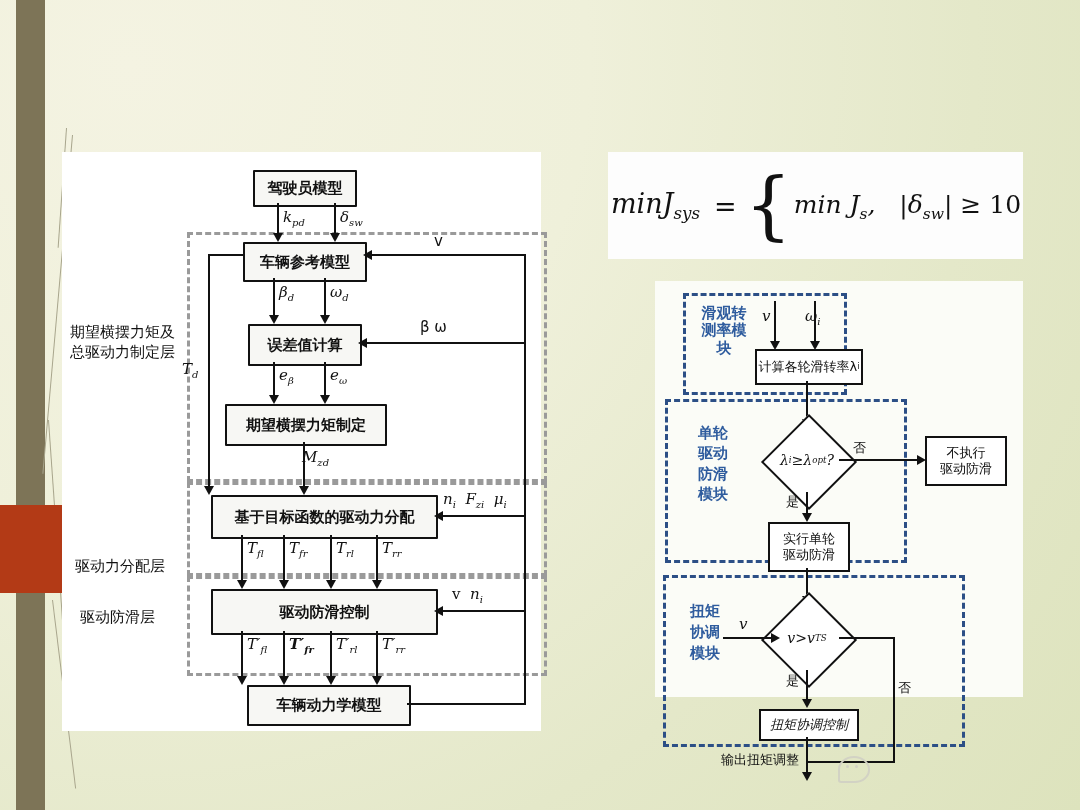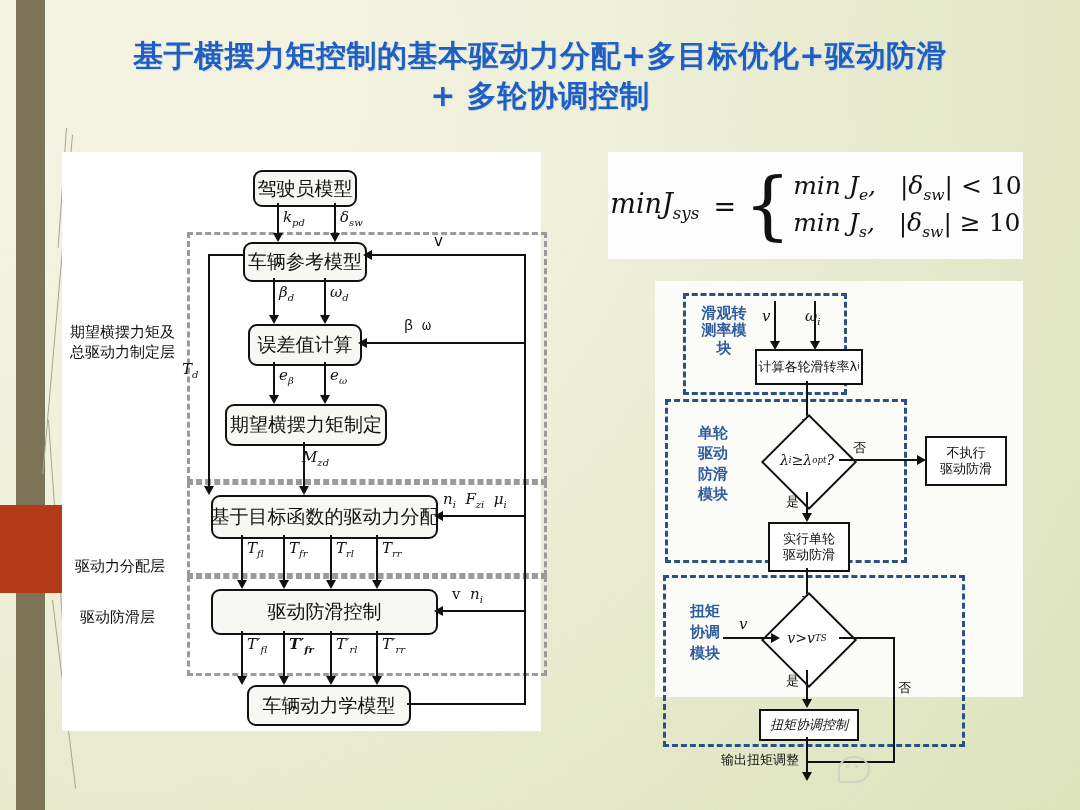--- a/index.html
+++ b/index.html
@@ -36,24 +36,24 @@
     text-shadow:1px 1px 0 #cfd8ea;
   }
   
   .panel{position:absolute;background:#ffffff;}
   #left-panel{left:62px;top:152px;width:479px;height:579px;}
   #formula-panel{left:608px;top:152px;width:415px;height:107px;background:#fdfdfd;}
   #right-panel{left:655px;top:281px;width:368px;height:416px;background:#fbfcf7;}
 
   
   .rbox{
-    position:absolute;border:2.5px solid #111;border-radius:9px;background:#f7f7f4;
+    position:absolute;border:2.5px solid #111;border-radius:1px;background:#f7f7f4;
     display:flex;align-items:center;justify-content:center;
     font-family:"DejaVu Sans","Liberation Sans",sans-serif;
-    font-size:19px;color:#111;white-space:nowrap;font-weight:400;
+    font-size:15px;color:#111;white-space:nowrap;font-weight:700;
   }
   .sqbox{
     position:absolute;border:2.5px solid #111;background:#ffffff;
     display:flex;align-items:center;justify-content:center;text-align:center;
     font-family:"DejaVu Sans","Liberation Sans",sans-serif;
     font-size:13px;color:#111;line-height:1.2;
   }
   .vline{position:absolute;background:#111;width:2px;}
   .hline{position:absolute;background:#111;height:2px;}
   .arrow-d{
@@ -150,24 +150,20 @@
 
 <div id="slide">
 
   <div class="edge-bar"></div>
   <div class="hairline" style="left:66px;top:128px;width:1px;height:120px;transform:rotate(4deg);"></div>
   <div class="hairline" style="left:72px;top:135px;width:1px;height:340px;transform:rotate(5deg);"></div>
   <div class="hairline" style="left:48px;top:420px;width:1px;height:220px;transform:rotate(-4deg);"></div>
   <div class="hairline" style="left:52px;top:600px;width:1px;height:190px;transform:rotate(-7deg);"></div>
   <div class="edge-square"></div>
 
-  <div class="title">
-    <div>基于横摆力矩控制的基本驱动力分配+多目标优化+驱动防滑</div>
-    <div>+  多轮协调控制</div>
-  </div>
 
   <div class="panel" id="left-panel">
 
     <div class="dashgroup" style="left:125px;top:80px;width:354px;height:244px;"></div>
     <div class="dashgroup" style="left:125px;top:330px;width:354px;height:88px;"></div>
     <div class="dashgroup" style="left:125px;top:424px;width:354px;height:94px;"></div>
 
     <div class="layerlabel" style="left:8px;top:170px;">
       <div>期望横摆力矩及</div>
       <div>总驱动力制定层</div>
@@ -222,21 +218,21 @@
     <div class="arrow-d" style="left:142px;top:334px;"></div>
     <div class="sig" style="left:120px;top:208px;">T<sub>d</sub></div>
 
     <div class="vline" style="left:462px;top:102px;height:450px;"></div>
     <div class="hline" style="left:310px;top:102px;width:154px;"></div>
     <div class="arrow-l" style="left:301px;top:98px;"></div>
     <div class="plainsig" style="left:372px;top:80px;">v</div>
 
     <div class="hline" style="left:305px;top:190px;width:159px;"></div>
     <div class="arrow-l" style="left:296px;top:186px;"></div>
-    <div class="plainsig" style="left:342px;top:166px;font-family:Liberation Mono, monospace;">β  ω</div>
+    <div class="plainsig" style="left:358px;top:166px;">β  ω</div>
 
     <div class="hline" style="left:381px;top:363px;width:83px;"></div>
     <div class="arrow-l" style="left:372px;top:359px;"></div>
     <div class="sig" style="left:381px;top:338px;">
       n<sub>i</sub>&nbsp; F<sub>zi</sub>&nbsp; μ<sub>i</sub></div>
 
     <div class="hline" style="left:381px;top:458px;width:83px;"></div>
     <div class="arrow-l" style="left:372px;top:454px;"></div>
     <div class="sig" style="left:390px;top:433px;">
       <span style="font-style:normal">v</span>&nbsp; n<sub>i</sub></div>
@@ -275,25 +271,20 @@
     <div class="arrow-d" style="left:310px;top:524px;"></div>
     <div class="sig" style="left:320px;top:483px;">T′<sub>rr</sub></div>
   </div>
 
   <div class="panel" id="formula-panel">
     <div class="formula">
       <span class="f-lhs"><span>minJ</span><sub>sys</sub></span>
       <span class="f-eq">=</span>
       <span class="f-brace">{</span>
       <span class="f-rows">
-        <span class="f-row">
-          <span>min J</span><sub>e</sub><span>,</span>&nbsp;&nbsp;
-          <span>|δ</span><sub>sw</sub><span>| &lt;</span>
-          <span class="nm">10</span>
-        </span>
         <span class="f-row">
           <span>min J</span><sub>s</sub><span>,</span>&nbsp;&nbsp;
           <span>|δ</span><sub>sw</sub><span>| ≥</span>
           <span class="nm">10</span>
         </span>
       </span>
     </div>
   </div>
 
   <div class="panel" id="right-panel">

